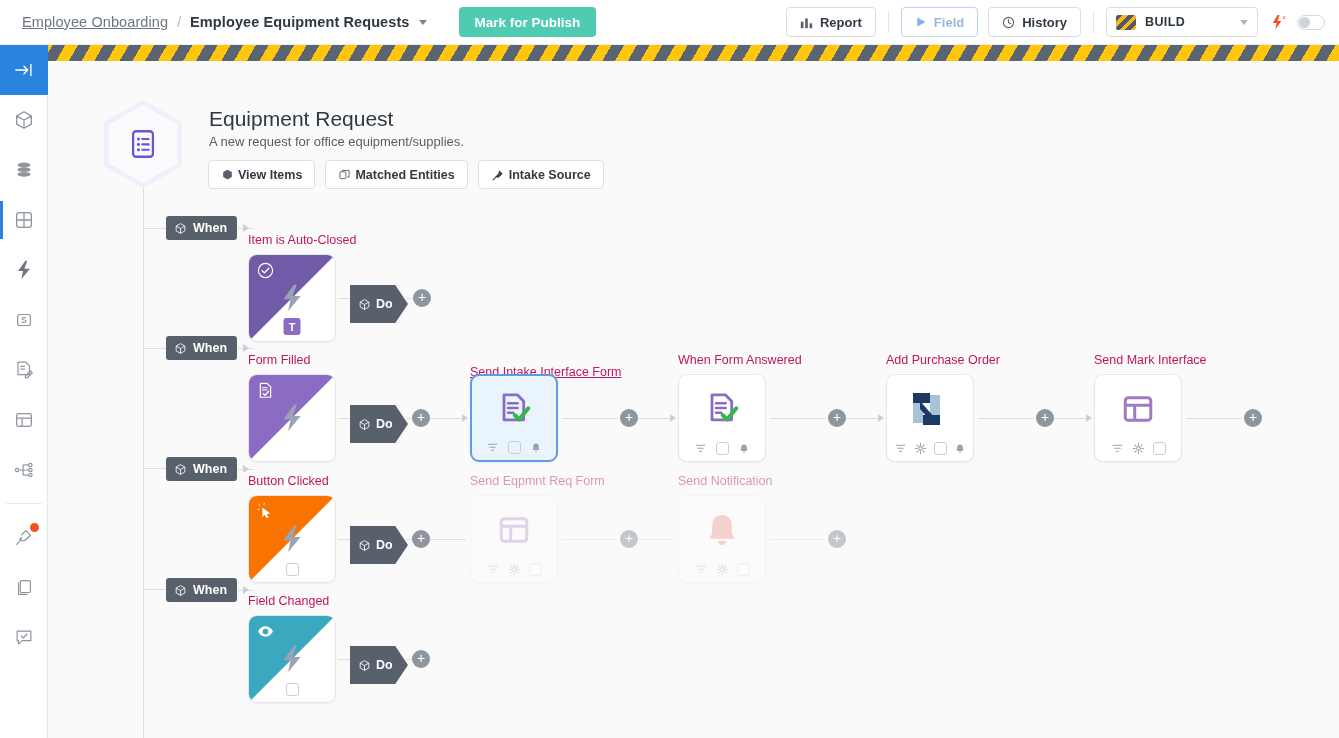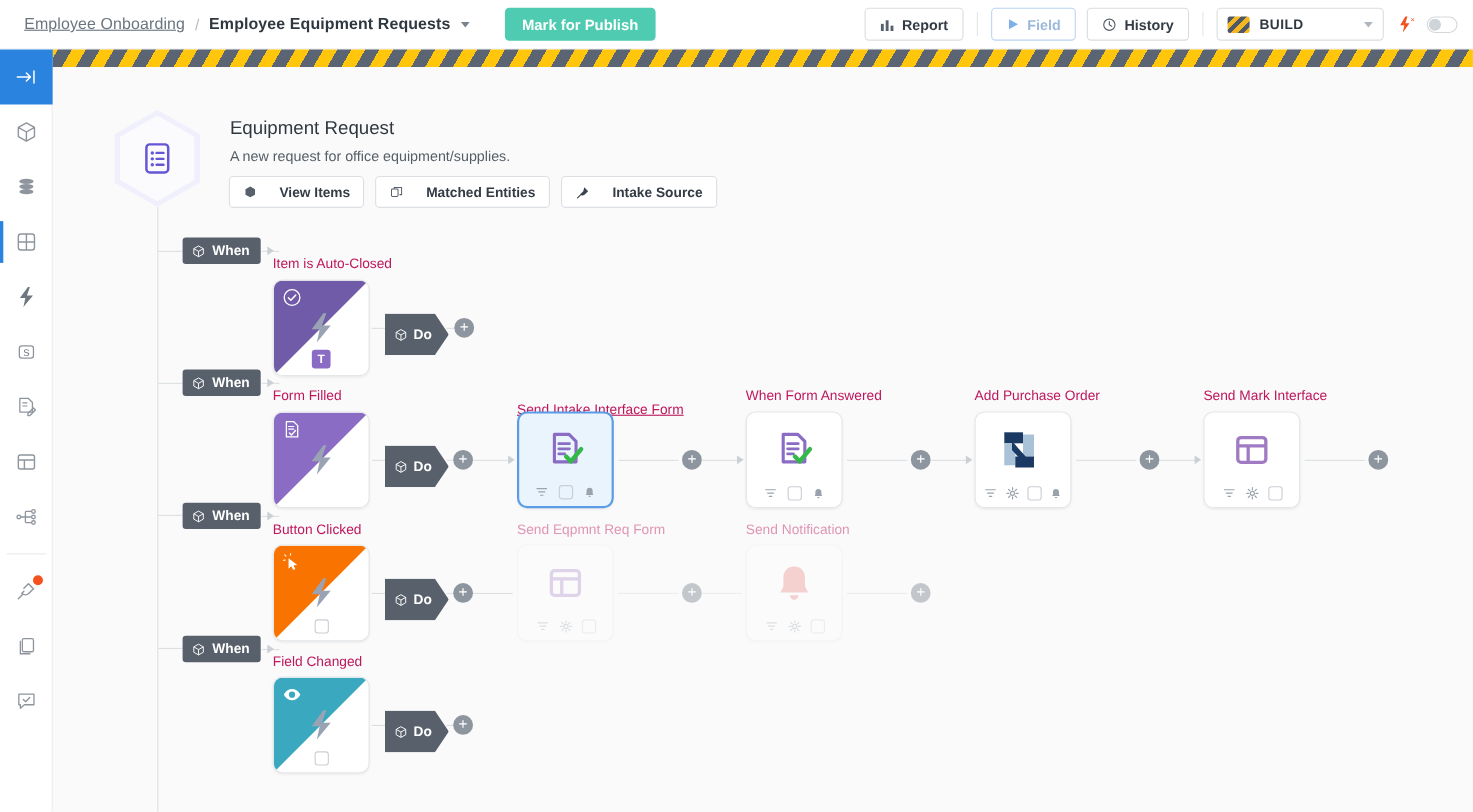--- a/index.html
+++ b/index.html
@@ -104,27 +104,27 @@
     clip-path: polygon(50% 0%, 100% 25%, 100% 75%, 50% 100%, 0% 75%, 0% 25%);
   }
   .hex-inner {
     position: absolute; left: 5px; top: 5px; right: 5px; bottom: 5px;
     background: #fbfbfe;
     clip-path: polygon(50% 0%, 100% 25%, 100% 75%, 50% 100%, 0% 75%, 0% 25%);
     display: flex; align-items: center; justify-content: center;
   }
 
   
-  #ent-title { position: absolute; left: 161px; top: 46px; font-size: 17px; color: #2f3840; }
+  #ent-title { position: absolute; left: 161px; top: 46px; font-size: 21px; color: #2f3840; }
   #ent-sub { position: absolute; left: 161px; top: 73px; font-size: 13px; color: #555e67; }
   #ent-btnrow { position: absolute; left: 160px; top: 99px; display: flex; gap: 10px; }
   .pill-btn {
     height: 29px; padding: 0 12px; border: 1px solid #dcdfe3; border-radius: 4px;
     background: #fff; font-size: 12.5px; font-weight: bold; color: #333b44;
-    font-family: inherit; display: flex; align-items: center; gap: 20px; cursor: pointer;
+    font-family: inherit; display: flex; align-items: center; gap: 4px; cursor: pointer;
   }
 
   
   #trunk { position: absolute; left: 95px; top: 127px; width: 1px; height: 550px; background: #dcdfe2; }
   .branch { position: absolute; height: 1px; background: #dcdfe2; }
 
   
   .row { position: absolute; left: 0; }
   .when-pill {
     position: absolute; height: 24px; padding: 0 10px 0 8px; background: #58606b;

